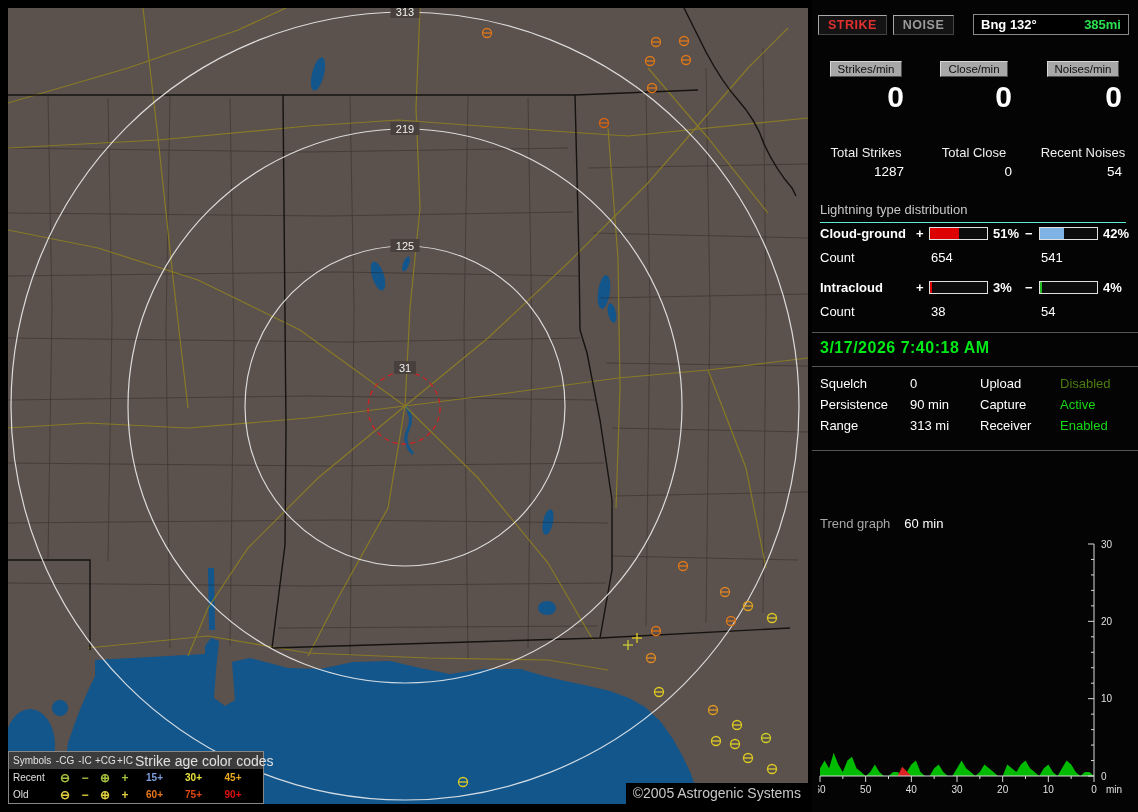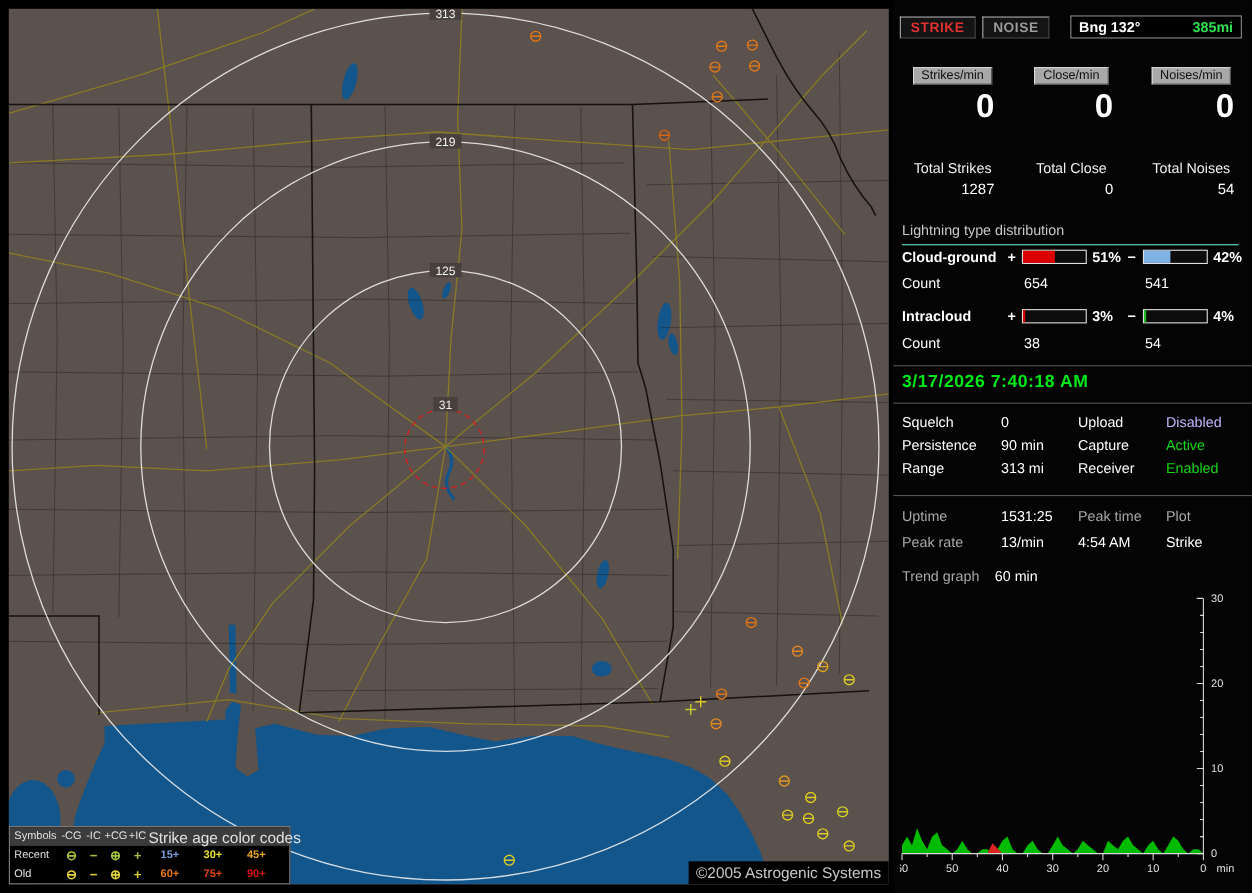--- a/index.html
+++ b/index.html
@@ -50,21 +50,21 @@
   .bar{height:11px;border:1px solid #e0e0e0;background:#0c0c0c;}
   .bar>span{display:block;height:100%;}
   .pct{font-weight:bold;padding-left:5px;}
   .cnt{padding-left:2px;}
 
   .sep{position:absolute;left:0;right:0;border-top:1px solid #555;}
   .date{position:absolute;top:339px;left:8px;color:#00e818;font-weight:bold;font-size:16px;letter-spacing:.5px;}
 
   .kvgrid{position:absolute;left:8px;width:314px;display:grid;
           grid-template-columns:90px 70px 80px auto;row-gap:6px;}
-  .muted{color:#c4b5fd;}
+  .muted{color:#4d7c0f;}
   .green{color:#16d916;}
   .glabel{color:#a8a8a8;}
 
   .trendrow{position:absolute;top:516px;left:8px;display:flex;gap:14px;}
 
   #trend{position:absolute;left:6px;top:538px;}
 </style>
 </head>
 <body>
 
@@ -307,21 +307,21 @@
 
   <div class="rates">
     <div class="rate-chip">Strikes/min</div>
     <div class="rate-chip">Close/min</div>
     <div class="rate-chip">Noises/min</div>
     <div class="rate-zero">0</div>
     <div class="rate-zero">0</div>
     <div class="rate-zero">0</div>
     <div class="rate-tlabel">Total Strikes</div>
     <div class="rate-tlabel">Total Close</div>
-    <div class="rate-tlabel">Total Noises</div>
+    <div class="rate-tlabel">Recent Noises</div>
     <div class="rate-tvalue">1287</div>
     <div class="rate-tvalue">0</div>
     <div class="rate-tvalue">54</div>
   </div>
 
   <div class="dist-title">Lightning type distribution</div>
 
   <div class="dist" style="top:226px">
     <span class="lbl">Cloud-ground</span>
     <span class="sign">+</span>
@@ -373,30 +373,20 @@
     <span>Capture</span>
     <span class="green">Active</span>
     <span>Range</span>
     <span>313 mi</span>
     <span>Receiver</span>
     <span class="green">Enabled</span>
   </div>
 
   <div class="sep" style="top:450px"></div>
 
-  <div class="kvgrid" style="top:462px;row-gap:8px">
-    <span class="glabel">Uptime</span>
-    <span>1531:25</span>
-    <span class="glabel">Peak time</span>
-    <span class="glabel">Plot</span>
-    <span class="glabel">Peak rate</span>
-    <span>13/min</span>
-    <span>4:54 AM</span>
-    <span>Strike</span>
-  </div>
 
   <div class="trendrow">
     <span class="glabel">Trend graph</span>
     <span>60 min</span>
   </div>
 
   <svg id="trend" width="320" height="268" viewBox="0 0 320 268">
     <g id="chart-g">
         <path d="M2 238 L2.0 230.3 L6.6 222.5 L11.1 230.3 L15.7 214.8 L20.3 226.4 L24.8 234.1 L29.4 222.5 L34.0 218.7 L38.5 230.3 L43.1 234.1 L47.7 238.0 L52.2 234.1 L56.8 226.4 L61.4 234.1 L65.9 238.0 L70.5 238.0 L75.1 234.1 L79.6 234.1 L84.2 238.0 L88.8 234.1 L93.3 226.4 L97.9 222.5 L102.5 234.1 L107.0 238.0 L111.6 238.0 L116.2 230.3 L120.7 226.4 L125.3 234.1 L129.9 238.0 L134.4 238.0 L139.0 230.3 L143.6 222.5 L148.1 230.3 L152.7 234.1 L157.3 238.0 L161.8 234.1 L166.4 226.4 L171.0 230.3 L175.5 234.1 L180.1 238.0 L184.7 238.0 L189.2 226.4 L193.8 230.3 L198.4 234.1 L202.9 226.4 L207.5 222.5 L212.1 230.3 L216.6 234.1 L221.2 238.0 L225.8 230.3 L230.3 226.4 L234.9 234.1 L239.5 238.0 L244.0 230.3 L248.6 222.5 L253.2 226.4 L257.7 234.1 L262.3 238.0 L266.9 234.1 L271.4 234.1 L276.0 238.0 L276 238 Z" fill="#00bb00"></path>
         <path d="M2 238 L2.0 238.0 L6.6 238.0 L11.1 238.0 L15.7 238.0 L20.3 238.0 L24.8 238.0 L29.4 238.0 L34.0 238.0 L38.5 238.0 L43.1 238.0 L47.7 238.0 L52.2 238.0 L56.8 238.0 L61.4 238.0 L65.9 238.0 L70.5 238.0 L75.1 238.0 L79.6 238.0 L84.2 228.7 L88.8 233.4 L93.3 238.0 L97.9 238.0 L102.5 238.0 L107.0 238.0 L111.6 238.0 L116.2 238.0 L120.7 238.0 L125.3 238.0 L129.9 238.0 L134.4 238.0 L139.0 238.0 L143.6 238.0 L148.1 238.0 L152.7 238.0 L157.3 238.0 L161.8 238.0 L166.4 238.0 L171.0 238.0 L175.5 238.0 L180.1 238.0 L184.7 238.0 L189.2 238.0 L193.8 238.0 L198.4 238.0 L202.9 238.0 L207.5 238.0 L212.1 238.0 L216.6 238.0 L221.2 238.0 L225.8 238.0 L230.3 238.0 L234.9 238.0 L239.5 238.0 L244.0 238.0 L248.6 238.0 L253.2 238.0 L257.7 238.0 L262.3 238.0 L266.9 238.0 L271.4 238.0 L276.0 238.0 L276 238 Z" fill="#dd2222"></path>

